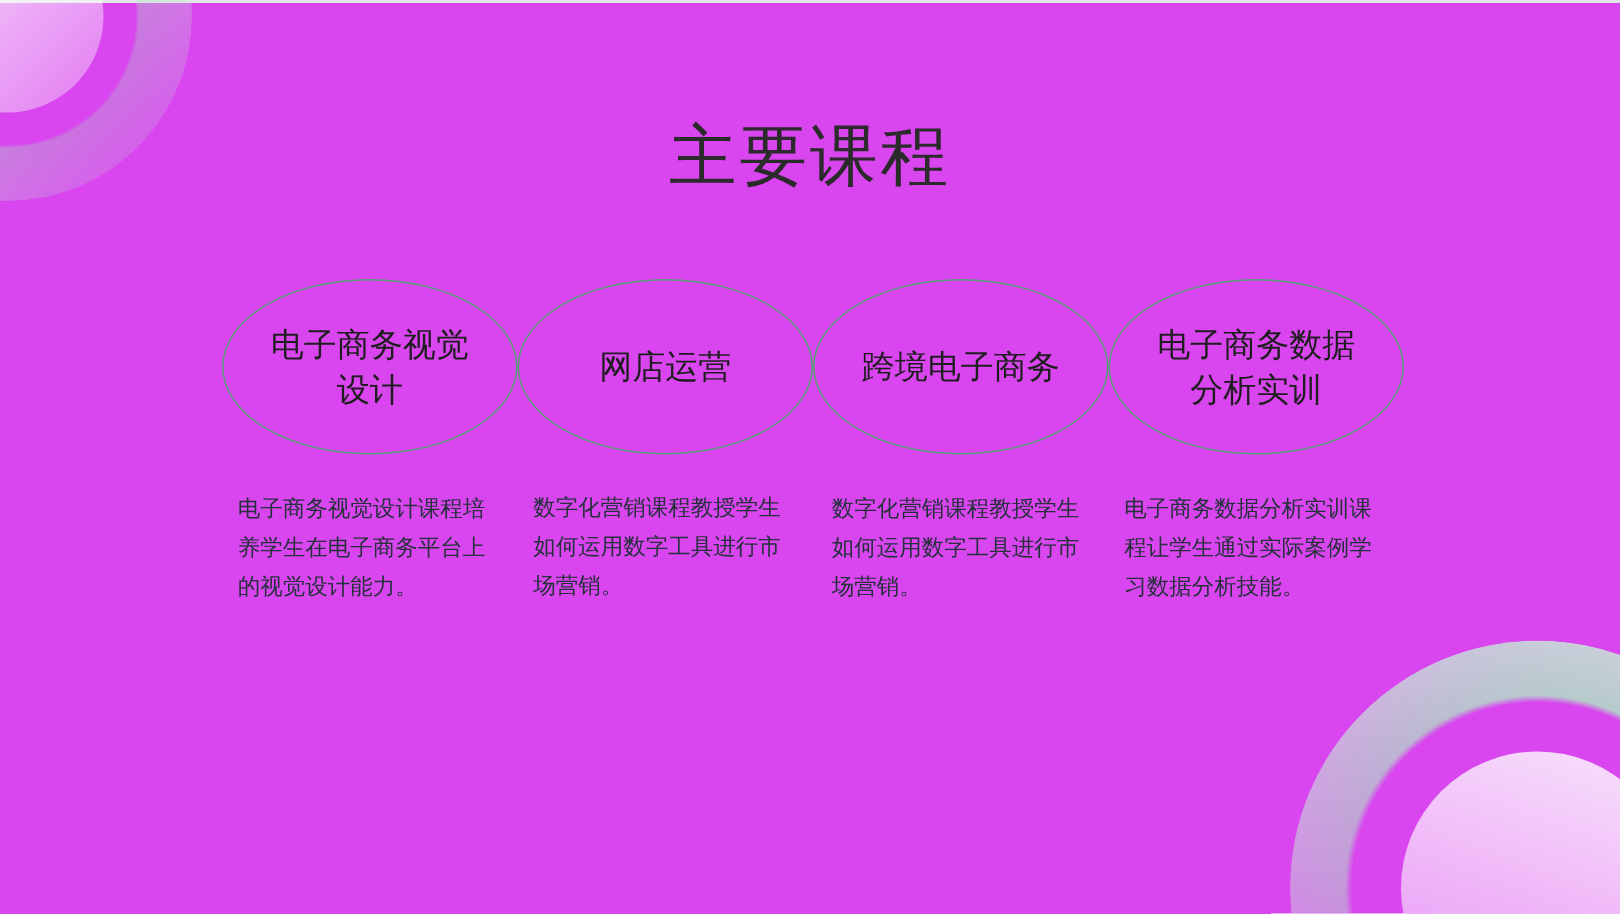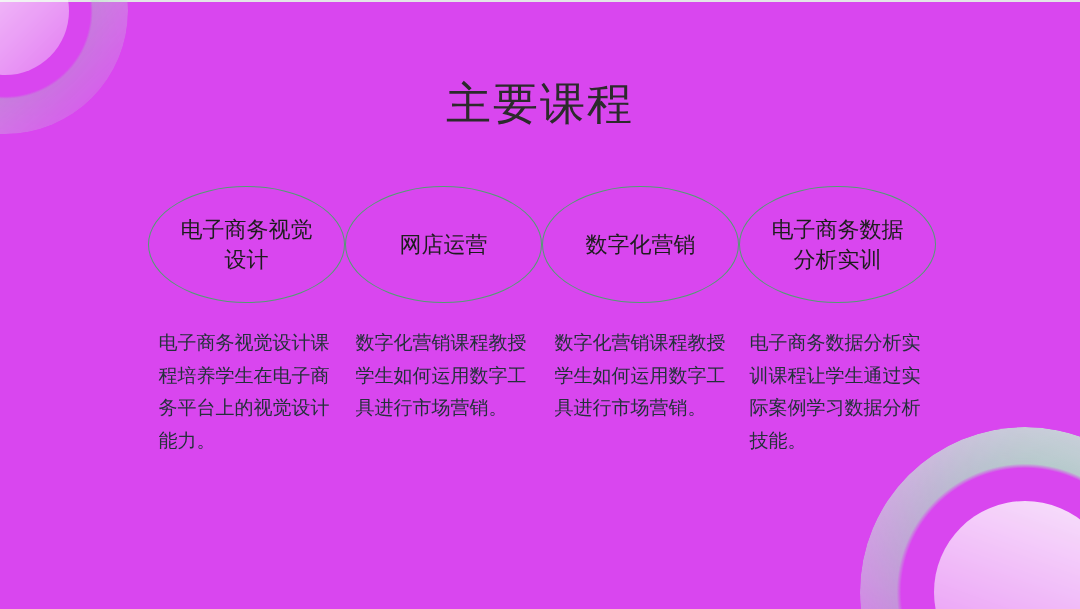--- a/index.html
+++ b/index.html
@@ -143,21 +143,21 @@
     text-align: center;
     font-size: 22px;
     line-height: 1.34;
     color: #1d1d1d;
     font-weight: 400;
   }
 
   .desc {
     margin-top: 24px;
     width: 175px;
-    font-size: 19px;
+    font-size: 15px;
     line-height: 1.72;
     color: #24313a;
     text-align: left;
     font-weight: 400;
   }
 
   
   .col-0 .desc { width: 176px; }
   .col-1 .desc { width: 176px; font-family: Liberation Serif, serif; }
   .col-2 .desc { width: 176px; }
@@ -188,21 +188,21 @@
     <div class="column col-1">
       <div class="pill">
         <span class="pill-label">网店运营</span>
       </div>
       <p class="desc">数字化营销课程教授学生如何运用数字工具进行市场营销。</p>
     </div>
 
 
     <div class="column col-3">
       <div class="pill">
-        <span class="pill-label">数字化营销</span>
+        <span class="pill-label">跨境电子商务</span>
       </div>
       <p class="desc">数字化营销课程教授学生如何运用数字工具进行市场营销。</p>
     </div>
 
     <div class="column col-4">
       <div class="pill">
         <span class="pill-label">电子商务数据分析实训</span>
       </div>
       <p class="desc">电子商务数据分析实训课程让学生通过实际案例学习数据分析技能。</p>
     </div>

